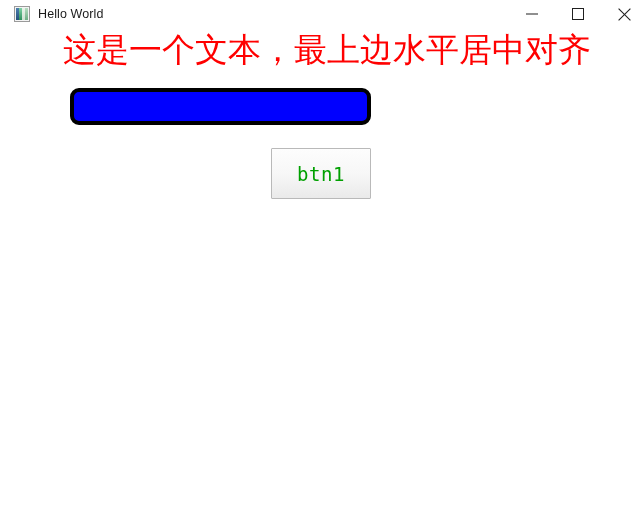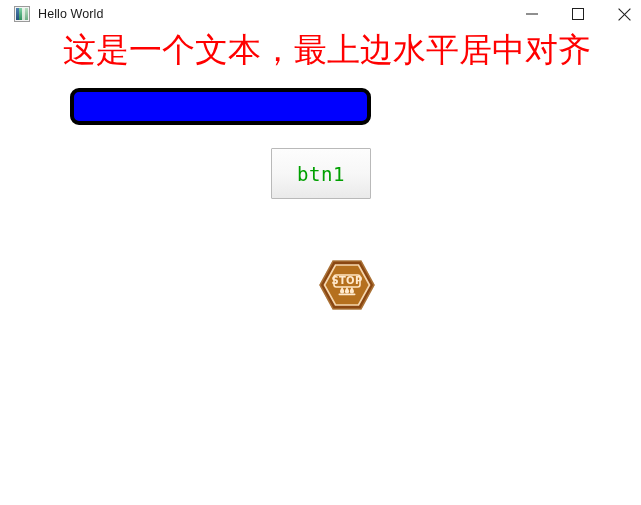--- a/index.html
+++ b/index.html
@@ -230,38 +230,19 @@
   <div id="client">
 
     <div id="heading">这是一个文本，最上边水平居中对齐</div>
 
     <div id="blue-rect"></div>
 
     <button id="btn1">
       <span id="btn1-label">btn1</span>
     </button>
 
-    <div id="stop-icon">
-      <svg width="56" height="56" viewBox="0 0 56 56">
-
-        <polygon points="14,4 42,4 55,28 42,52 14,52 1,28" fill="#8a4712" stroke="#6d3a10" stroke-width="1.2"></polygon>
-
-        <polygon points="14,4 42,4 55,28 42,52 14,52 1,28" fill="none" stroke="#d79a54" stroke-width="1.6" opacity="0.55"></polygon>
-
-        <polygon points="16.5,8 39.5,8 50.5,28 39.5,48 16.5,48 5.5,28" fill="#b5701e" stroke="#f6d7ae" stroke-width="1.7"></polygon>
-
-        <rect x="15" y="18" width="26" height="12" rx="2.2" fill="#b5701e" stroke="#ffe6c4" stroke-width="1.6"></rect>
-        <text x="28" y="27.4" text-anchor="middle" font-family="'DejaVu Sans', sans-serif" font-size="10" font-weight="bold" fill="#ffe9cd" letter-spacing="0.3">STOP</text>
-
-        <path d="M21,34.5 c0,-2.4 2.1,-3.6 2.1,-5.1 c0,1.5 2.1,2.7 2.1,5.1 a2.1,2.1 0 0 1 -4.2,0 z" fill="#ffe9cd"></path>
-        <path d="M25.9,34.5 c0,-2.4 2.1,-3.6 2.1,-5.1 c0,1.5 2.1,2.7 2.1,5.1 a2.1,2.1 0 0 1 -4.2,0 z" fill="#ffe9cd"></path>
-        <path d="M30.8,34.5 c0,-2.4 2.1,-3.6 2.1,-5.1 c0,1.5 2.1,2.7 2.1,5.1 a2.1,2.1 0 0 1 -4.2,0 z" fill="#ffe9cd"></path>
-
-        <rect x="19.5" y="36.4" width="17" height="1.8" rx="0.9" fill="#ffe9cd"></rect>
-      </svg>
-    </div>
 
   </div>
 
   <div id="right-edge"></div>
 
 
 </div>
 
 </body></html>

